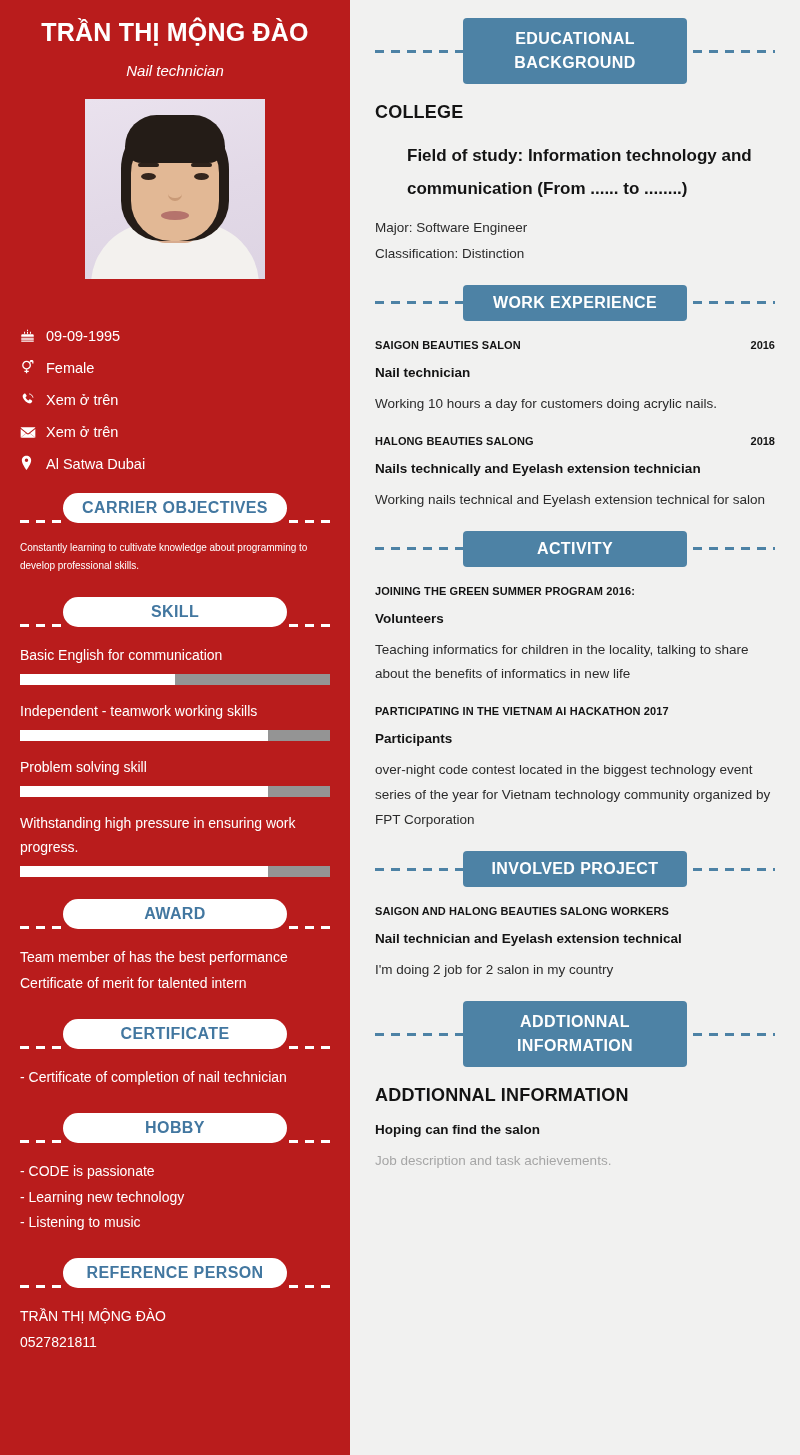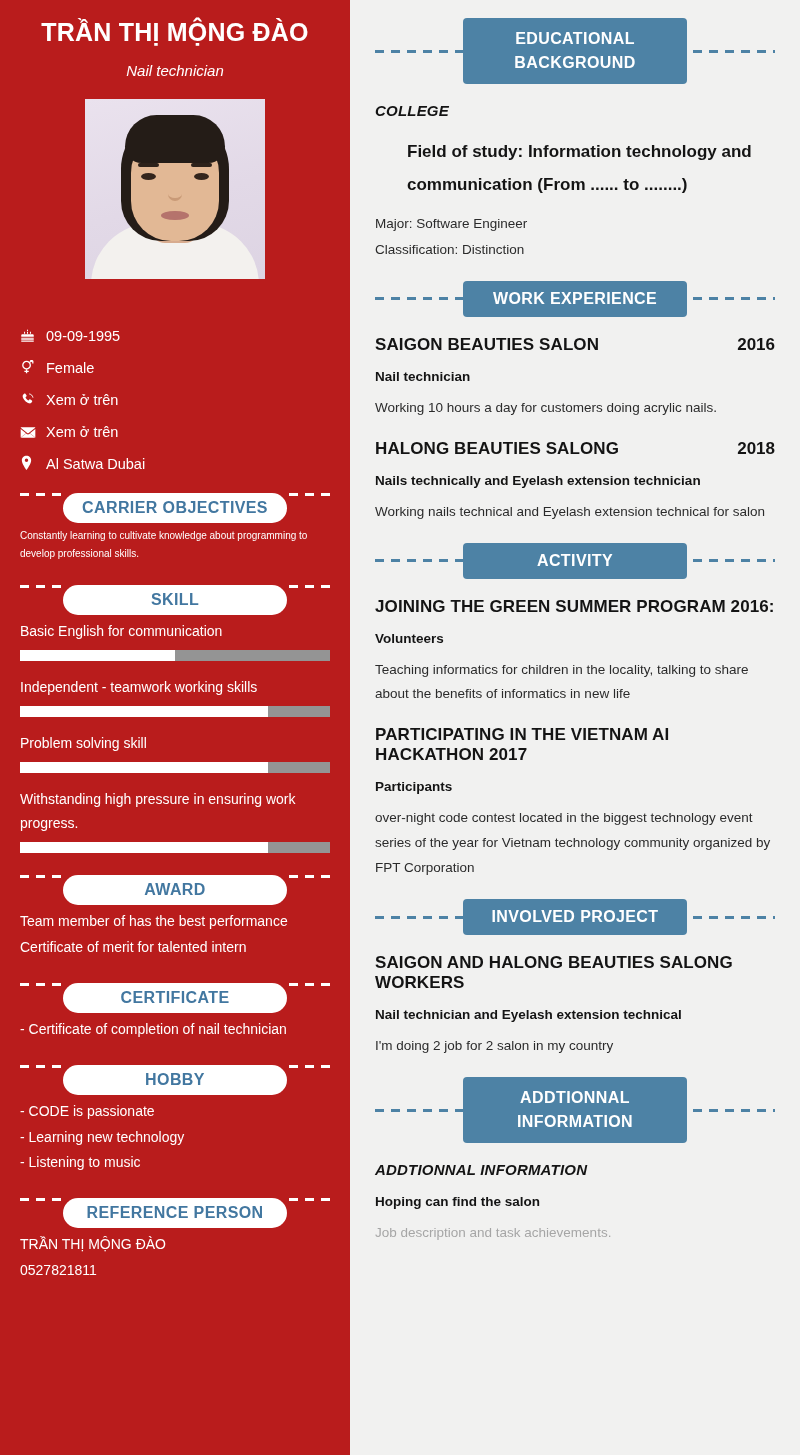--- a/index.html
+++ b/index.html
@@ -105,23 +105,23 @@
     align-items: center;
     justify-content: flex-start;
     color: #ffffff;
   }
   .contact-icon svg { display: block; }
   .contact-text { line-height: 1; }
 
   
   .sec-head {
     display: flex;
-    align-items: flex-start;
+    align-items: flex-end;
     margin-top: 22px;
-    margin-bottom: 4px;
+    margin-bottom: 16px;
   }
   .dash-l, .dash-r {
     flex: 1 1 auto;
     height: 3px;
     min-width: 24px;
     background-image: repeating-linear-gradient(to right, #ffffff 0 9px, rgba(0,0,0,0) 9px 16px);
   }
   .sec-pill {
     flex: 0 0 auto;
     background: #ffffff;
@@ -192,21 +192,21 @@
     border-radius: 4px;
     line-height: 1.5;
   }
   .msec-pill.two-line { padding: 9px 0; }
 
   .entry { margin-bottom: 6px; }
   .entry-top {
     display: flex;
     justify-content: space-between;
     align-items: baseline;
-    font-size: 17px;
+    font-size: 11px;
     font-weight: bold;
     color: #141414;
     margin-bottom: 14px;
   }
   .entry-org { letter-spacing: 0.1px; }
   .entry-year { font-weight: bold; }
   .entry-role {
     font-size: 13.5px;
     font-weight: bold;
     color: #141414;
@@ -214,26 +214,25 @@
   }
   .entry-desc {
     font-size: 13.5px;
     color: #2b2b2b;
     line-height: 1.85;
     margin-bottom: 18px;
   }
   .entry-desc.muted { color: #a6a6a6; }
 
   .edu-title {
-    font-size: 15px;
+    font-size: 18px;
     font-weight: bold;
     color: #141414;
     margin-bottom: 16px;
     letter-spacing: 0.2px;
-    font-style: italic;
   }
   .edu-field {
     font-size: 17px;
     font-weight: bold;
     color: #141414;
     line-height: 1.95;
     margin-bottom: 10px;
     margin-left: 32px;
   }
   .edu-line { font-size: 13.5px; color: #2b2b2b; line-height: 1.9; }

